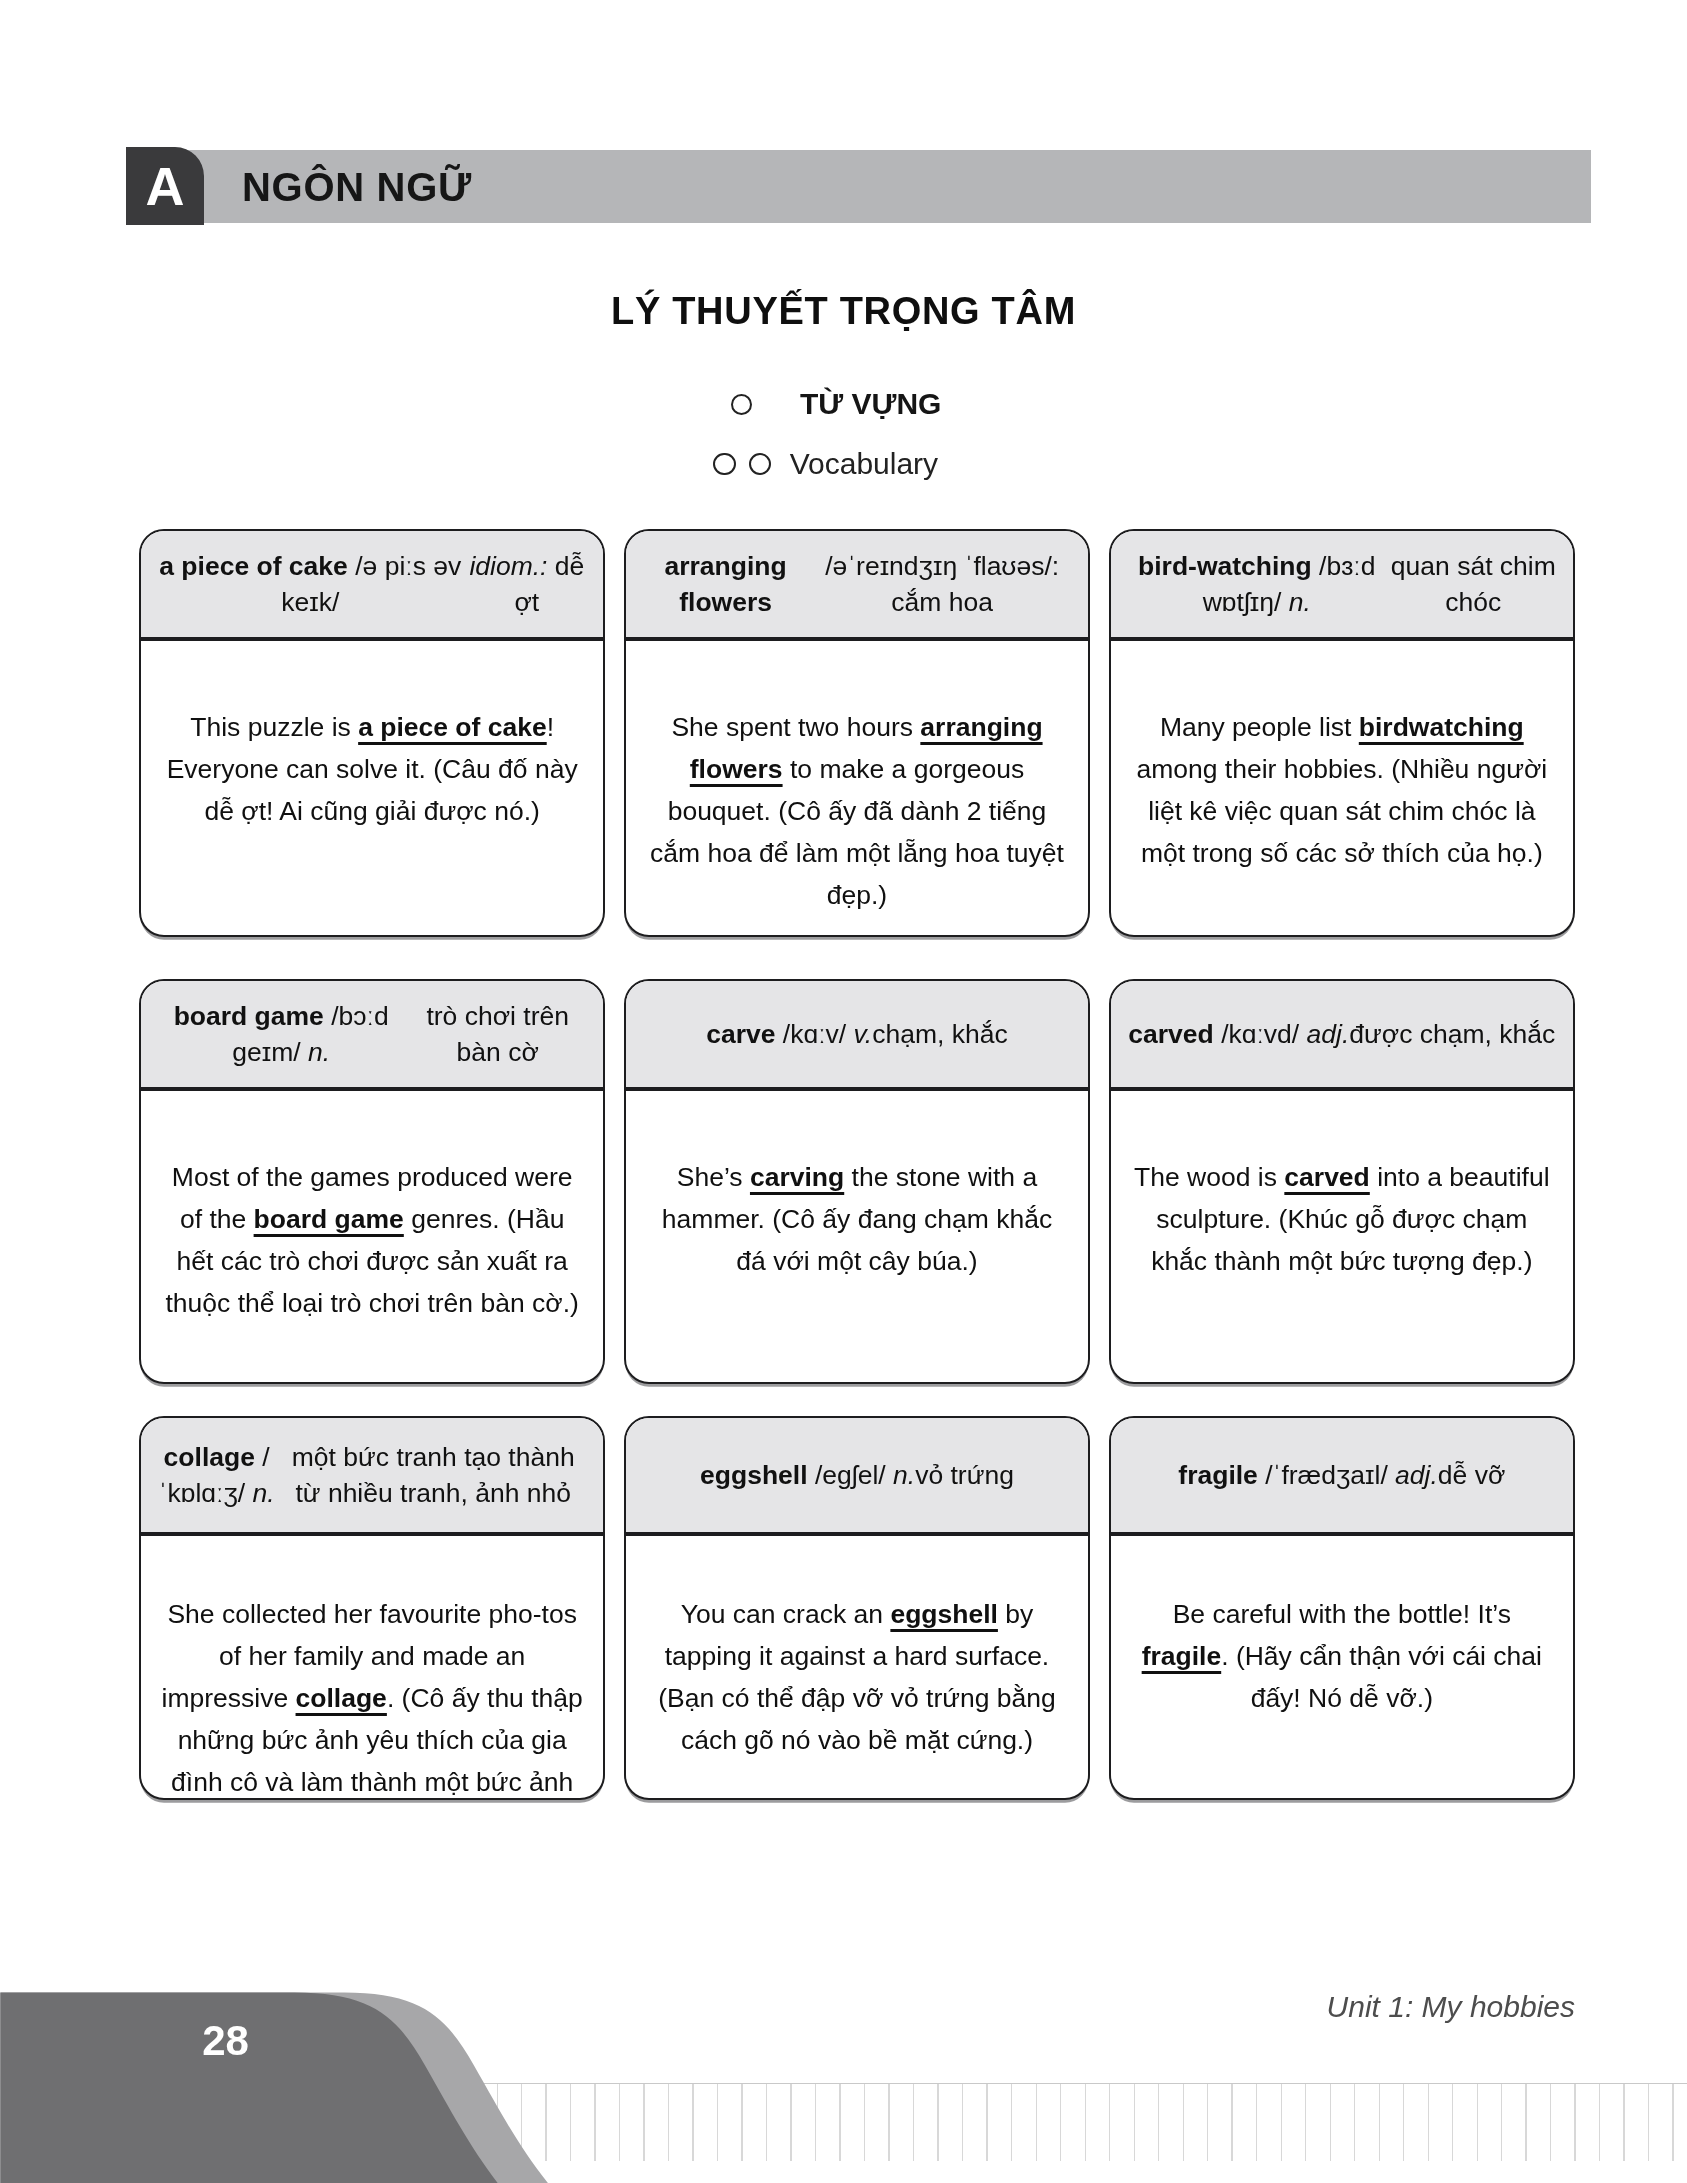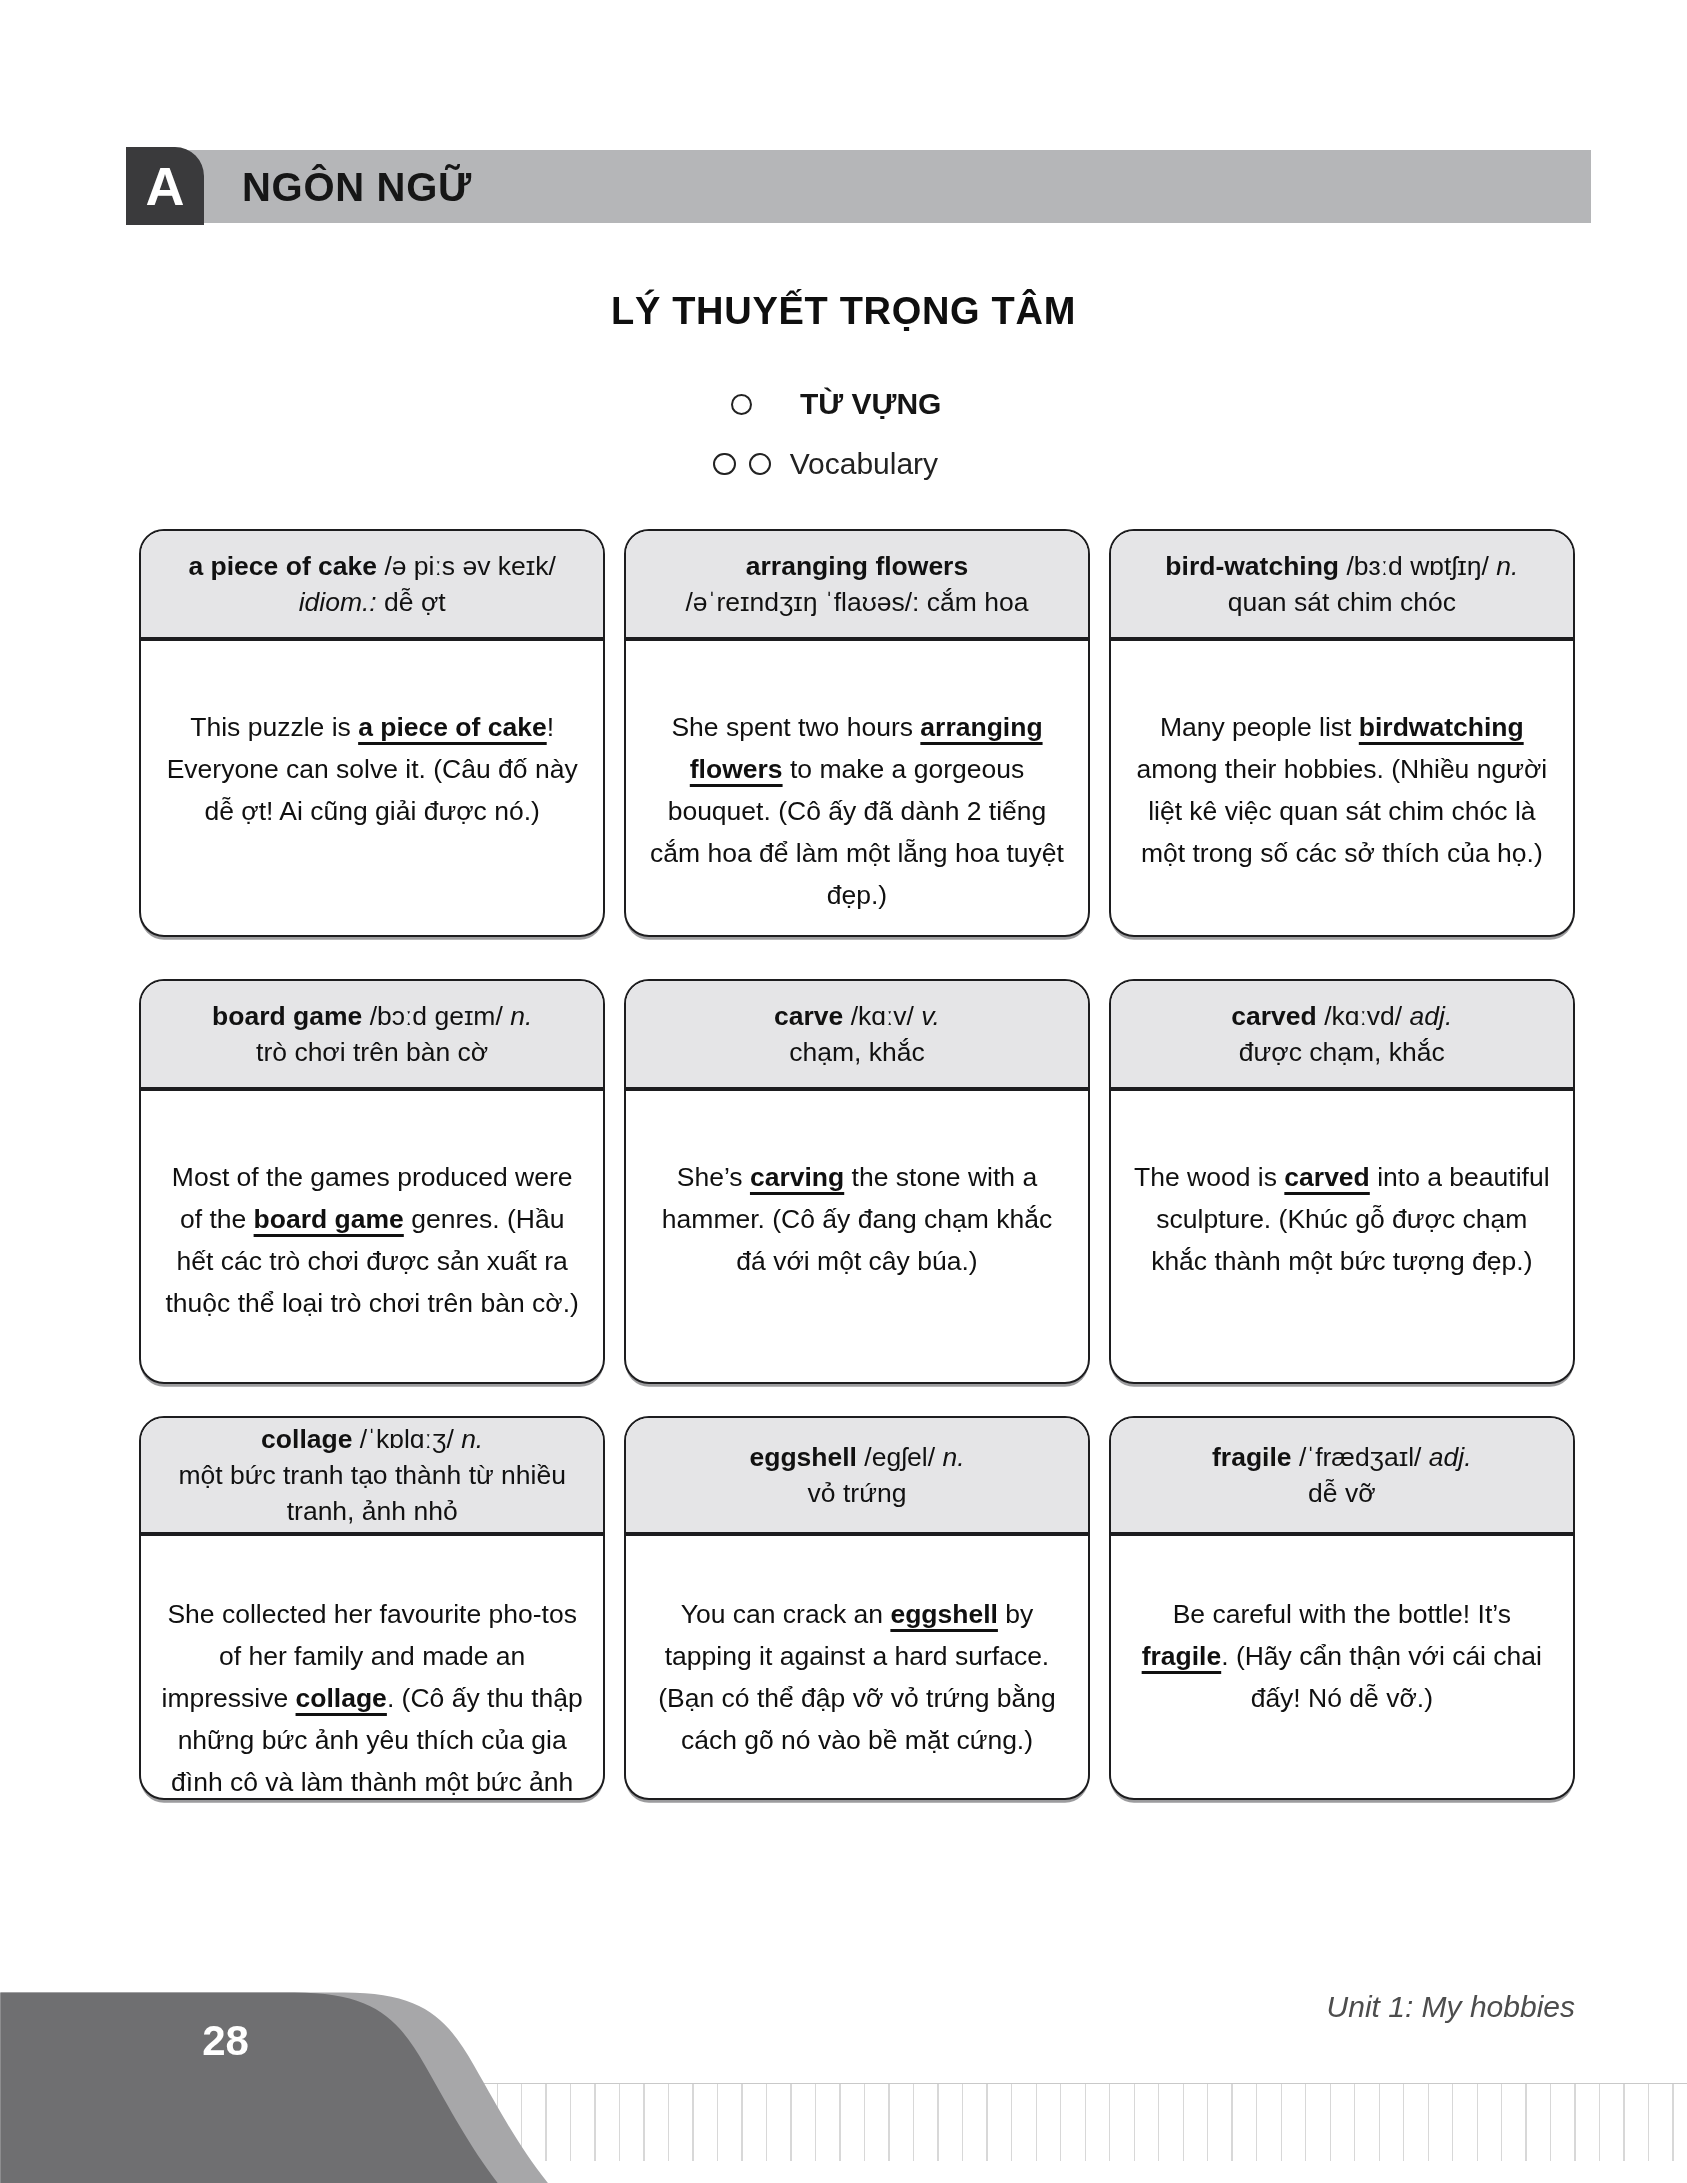--- a/index.html
+++ b/index.html
@@ -32,21 +32,21 @@
 
   
   .card-row { position:absolute; left:139px; width:1436px; display:flex; gap:18.5px; }
   #row1 { top:529px;  height:408px; }
   #row2 { top:979px; height:405px; }
   #row3 { top:1416px; height:384px;border-radius:9px; }
   .card { flex:1; border:2.6px solid #1d1d1f; border-radius:25px; background:#fff;
     display:flex; flex-direction:column; overflow:hidden;
     box-shadow:0 4px 0 -1.3px #9c9c9e; }
   .card-header { background:#e5e5e7; border-bottom:4px solid #1d1d1f; flex:0 0 auto;
-    display:flex; flex-direction:column; justify-content:center; align-items:center;
+    display:flex; flex-direction:row; justify-content:center; align-items:center;
     text-align:center; padding:0 14.6px; }
   #row1 .card-header, #row2 .card-header { height:110px; }
   #row3 .card-header { height:118px; }
   .hl1, .hl2 { font-size:26.5px; line-height:36px; color:#111; }
   .term { font-weight:bold; }
   .pos { font-style:italic; }
   .m-prefix { font-style:italic; }
   .card-body { flex:1; padding:18.5px 20px 0; text-align:center; font-size:26.5px;
     line-height:42px; color:#101010;margin-top:46px; }
   #row3 .card-body { padding-top:10.6px; }

